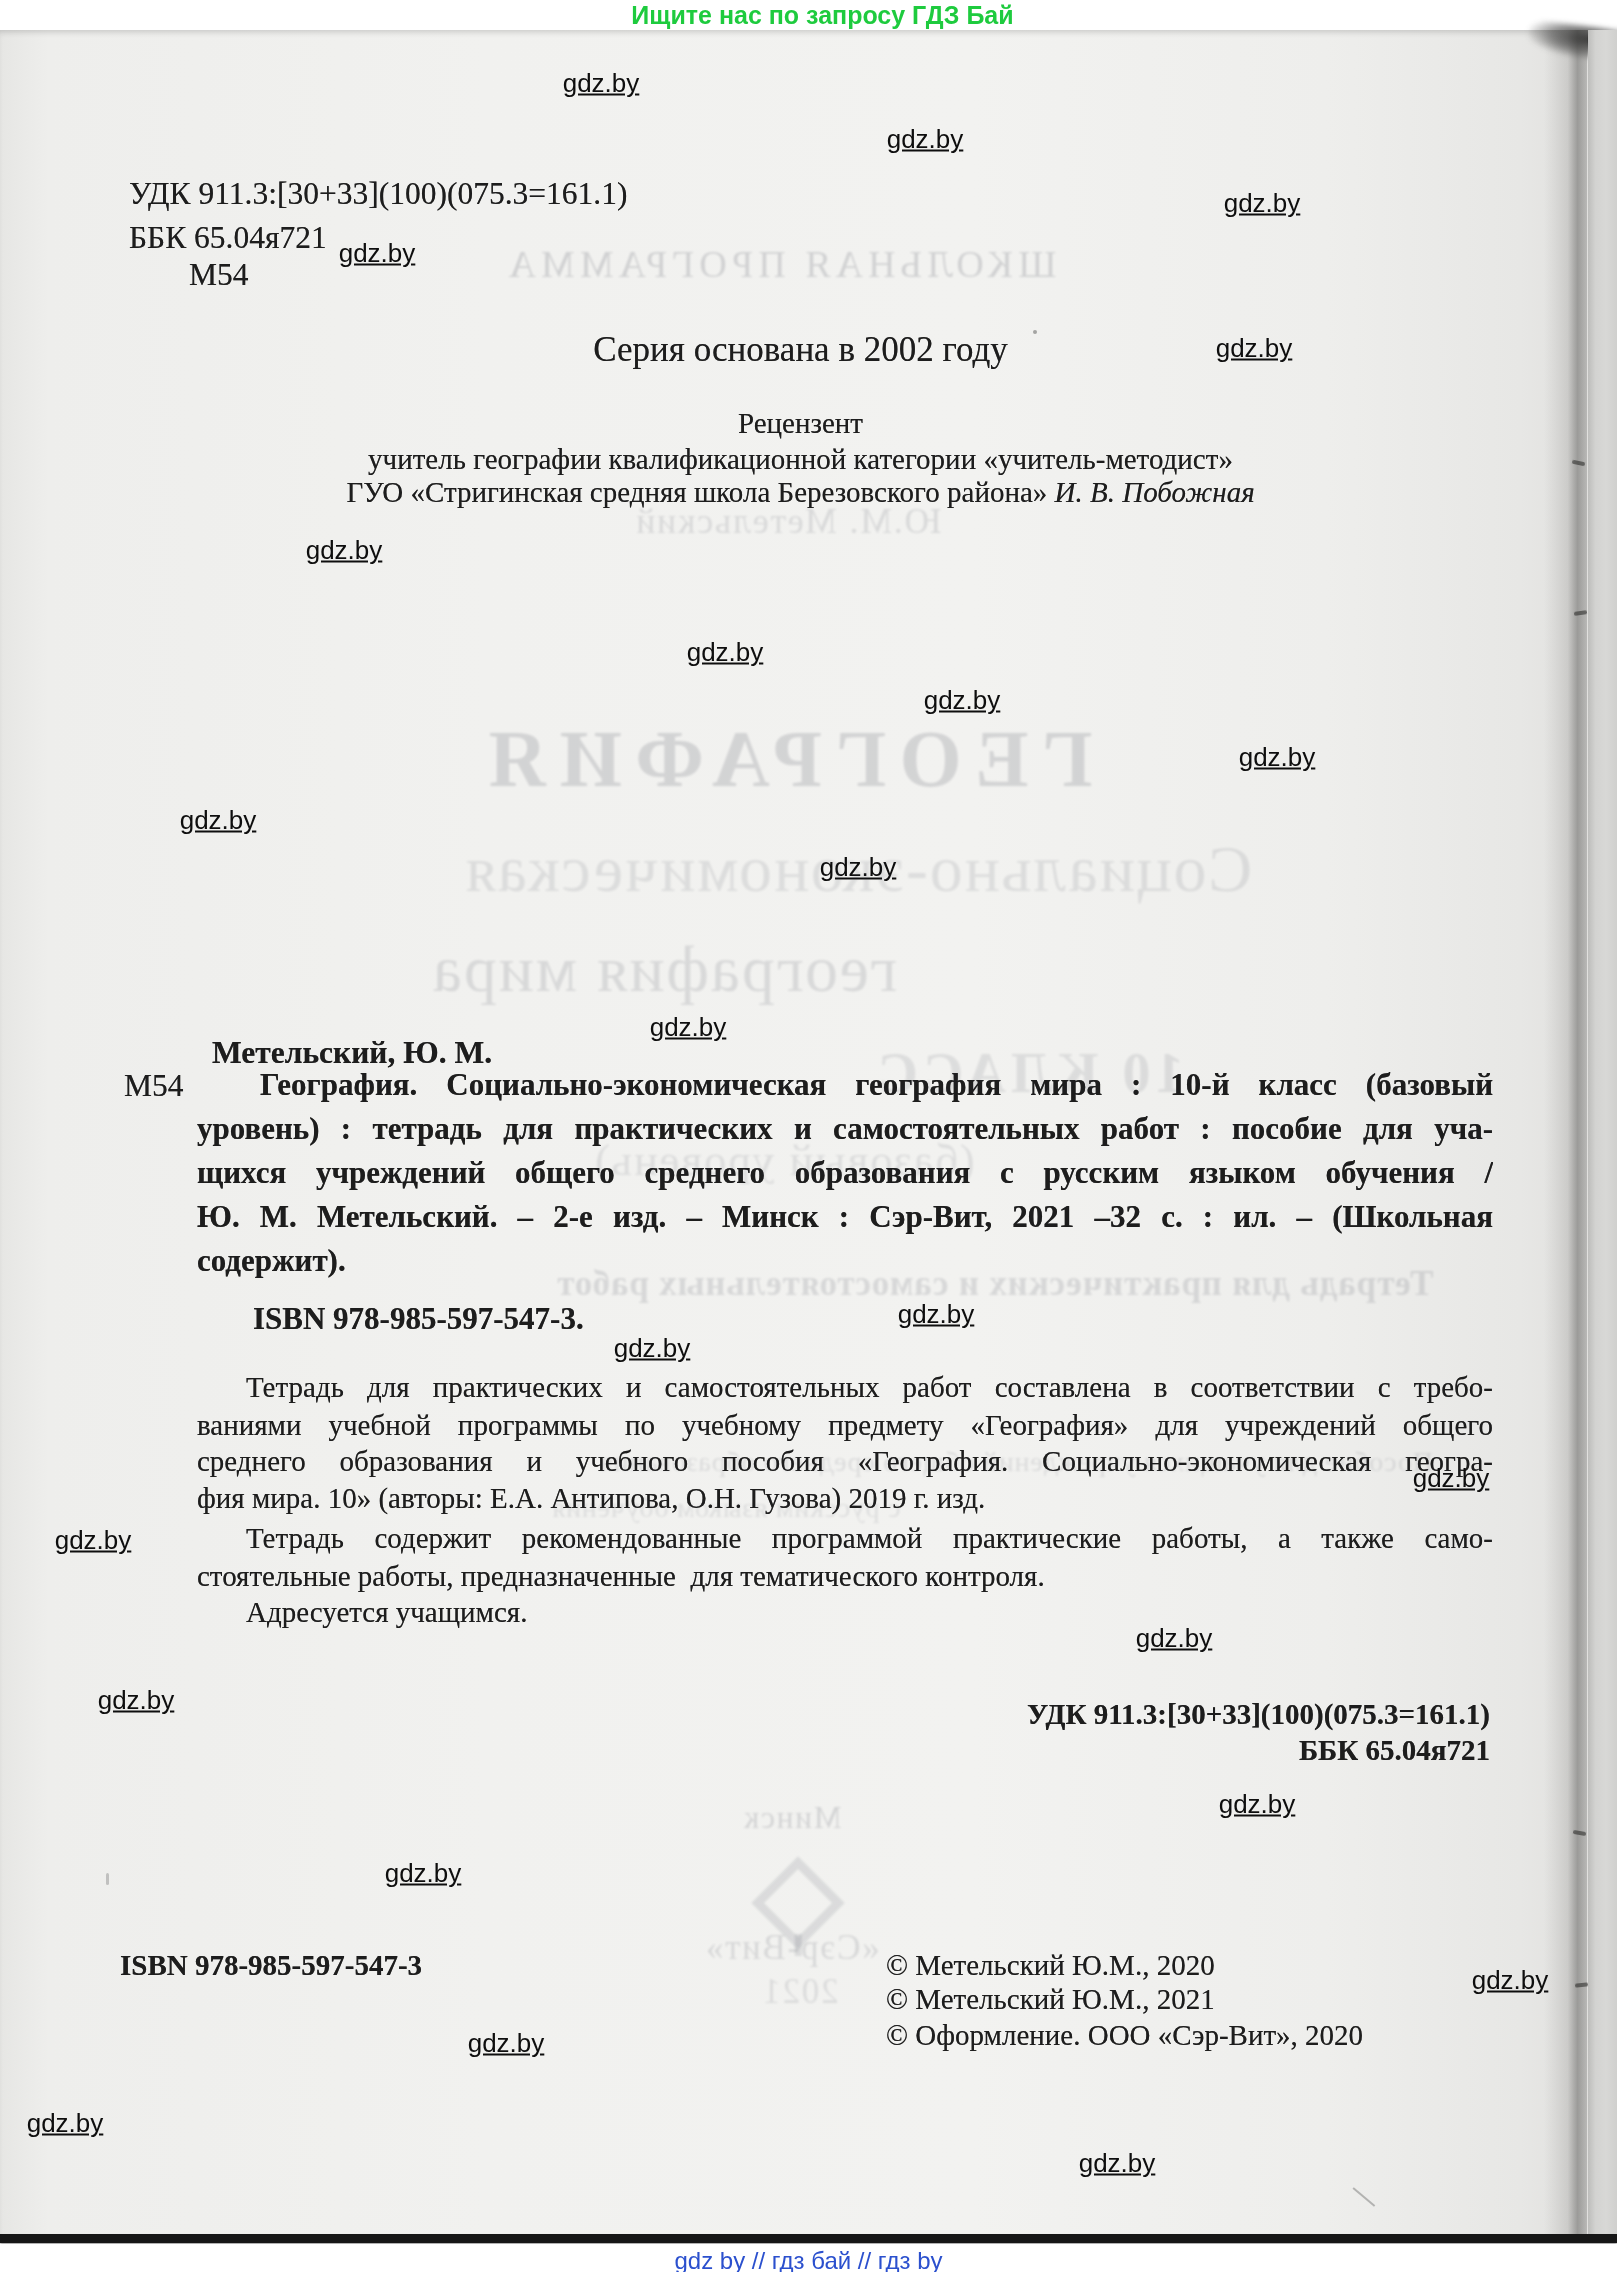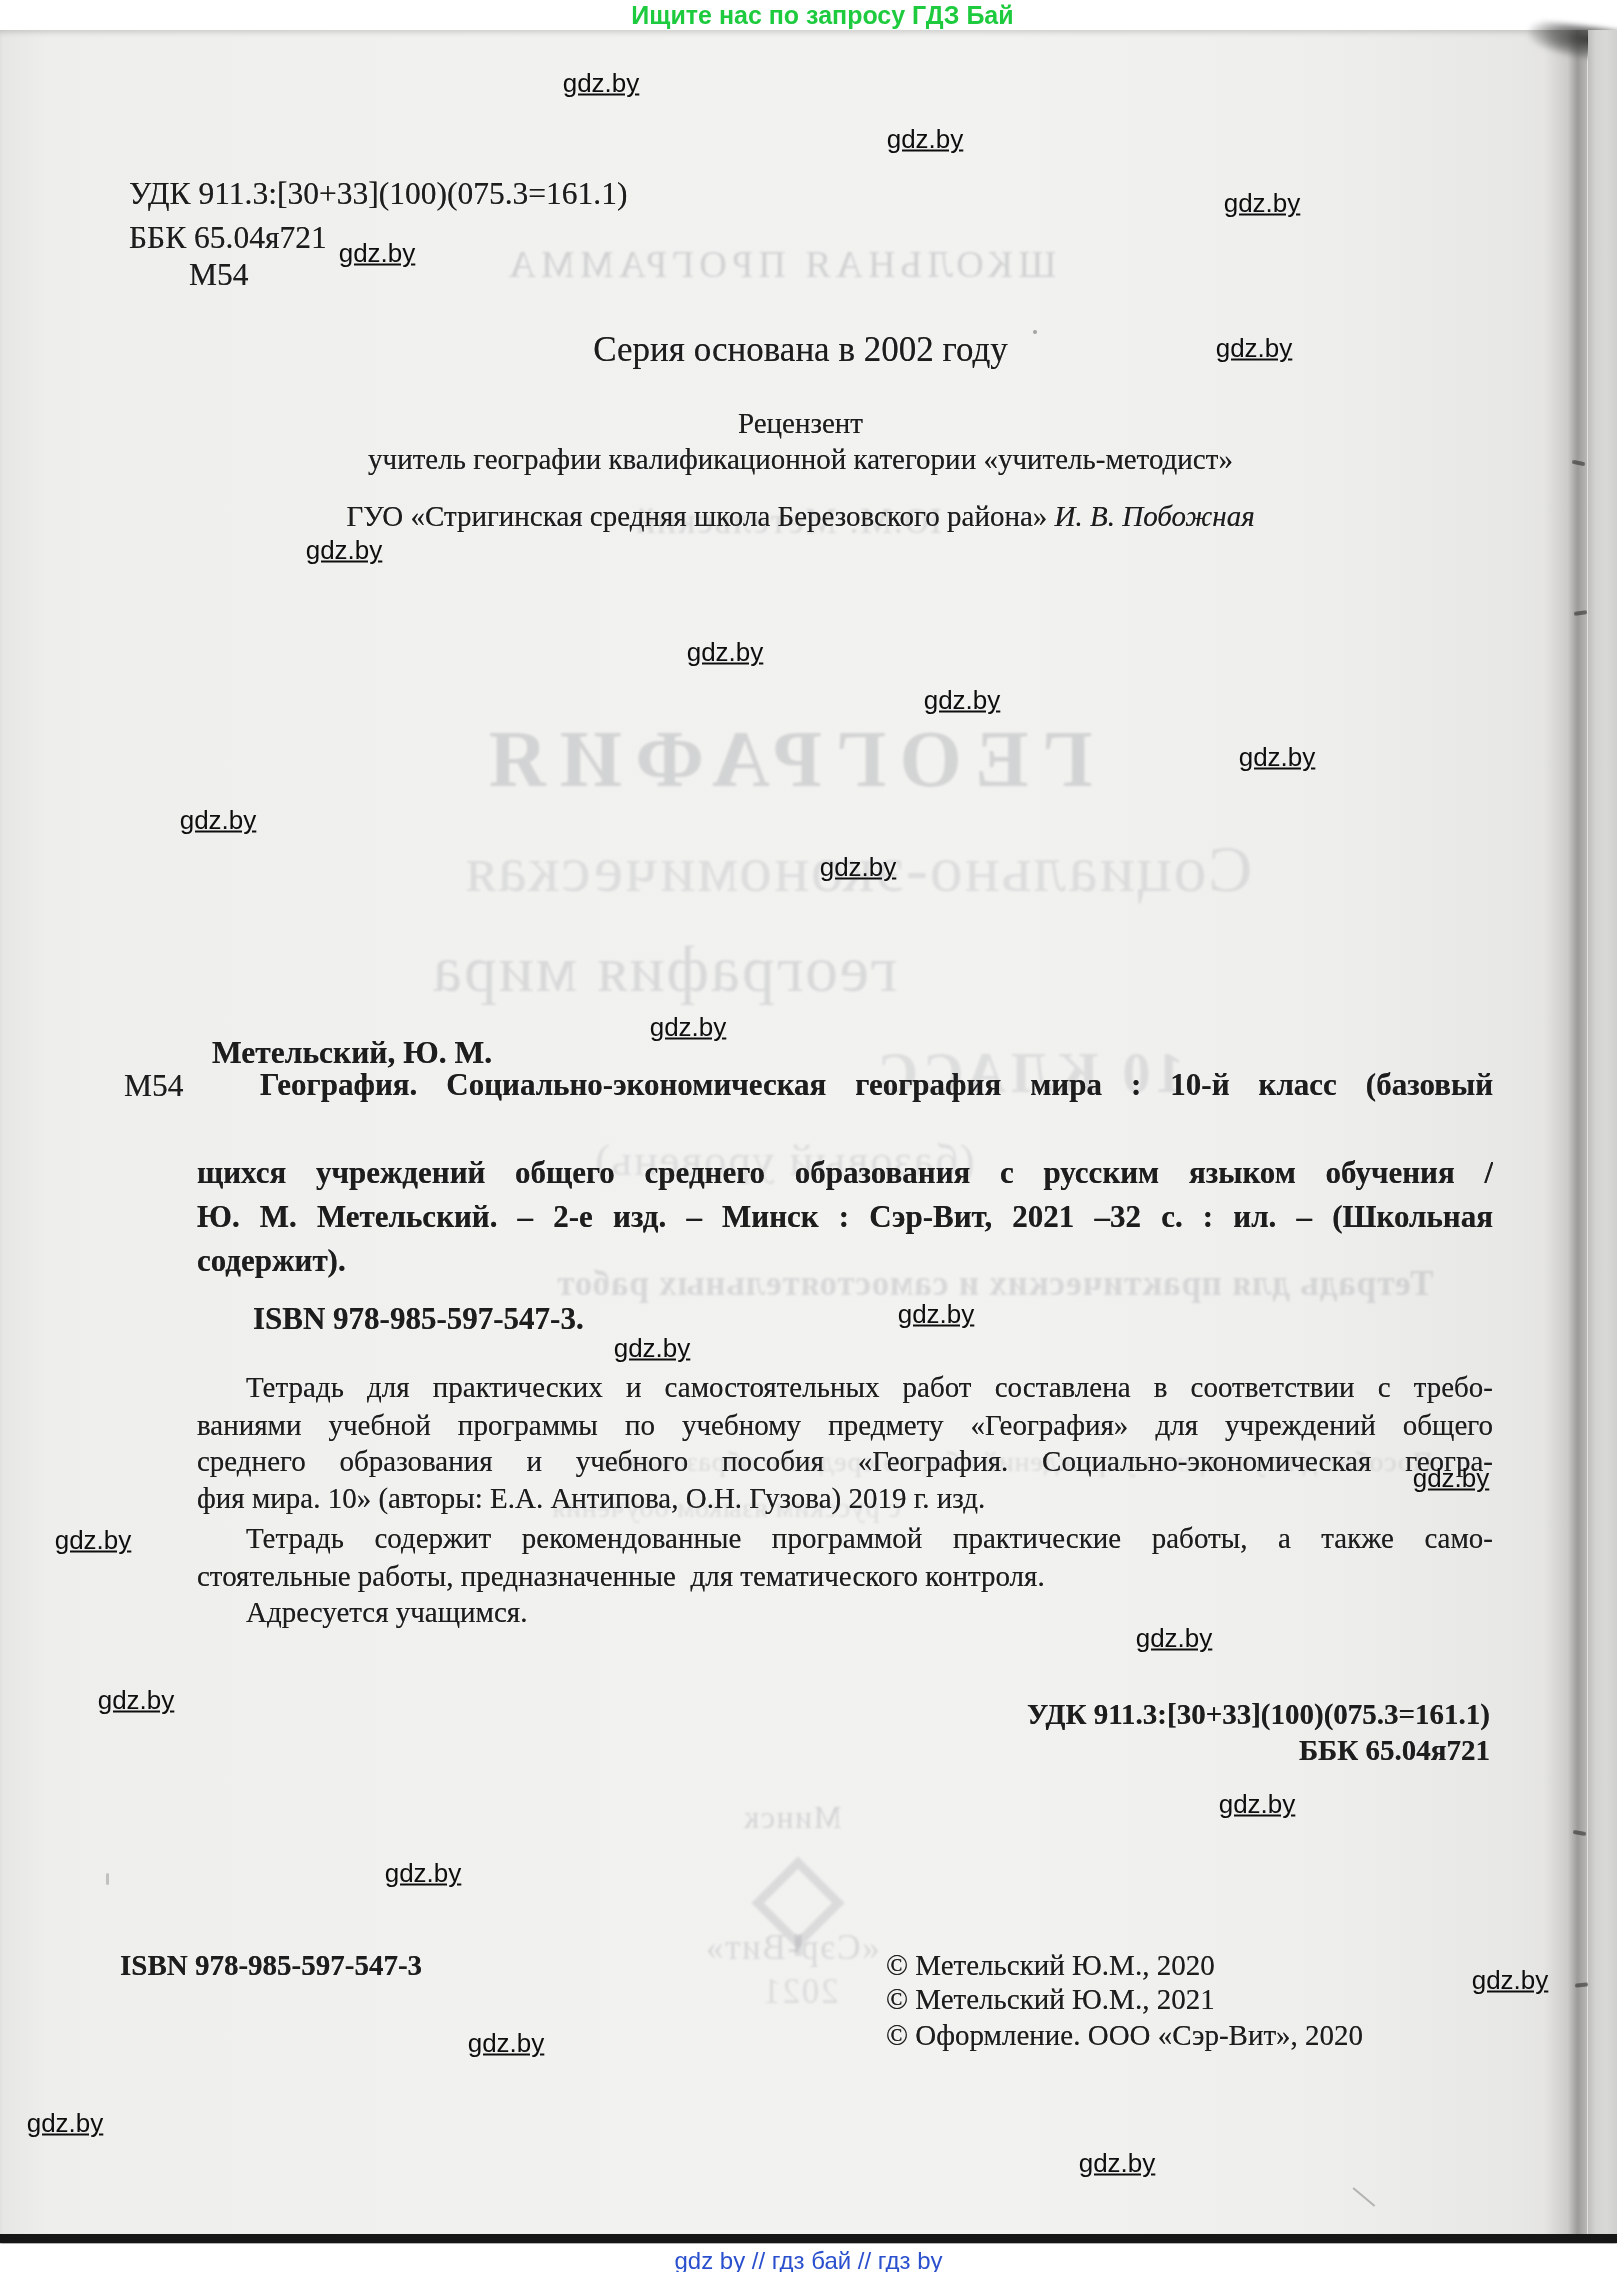--- a/index.html
+++ b/index.html
@@ -63,25 +63,26 @@
   <div class="page">
 
     <div class="line fs38" style="left:129px;top:145px;">УДК 911.3:[30+33](100)(075.3=161.1)</div>
     <div class="line fs38" style="left:129px;top:189px;">ББК 65.04я721</div>
     <div class="line fs38" style="left:189px;top:226px;">М54</div>
 
     <div class="line fs42 center" style="left:0;top:299px;width:1601px;">Серия основана в 2002 году</div>
 
     <div class="line fs35 center" style="left:0;top:376px;width:1601px;">Рецензент</div>
     <div class="line fs35 center" style="left:0;top:412px;width:1601px;">учитель географии квалификационной категории «учитель-методист»</div>
-    <div class="line fs35 center" style="left:0;top:445px;width:1601px;margin-top:24px;"><span>ГУО «Стригинская средняя школа Березовского района»</span><span class="i"> И. В. Побожная</span></div>
+    <div class="line fs35 center" style="left:0;top:445px;width:1601px;"><span>ГУО «Стригинская средняя школа Березовского района»</span><span class="i"> И. В. Побожная</span></div>
 
     <div class="line fs38 b" style="left:212px;top:1004px;">Метельский, Ю. М.</div>
     <div class="line fs38" style="left:124px;top:1037px;">М54</div>
     <div class="line fs37 just" style="left:260px;top:1037px;width:1233px;">География. Социально-экономическая география мира : 10-й класс (базовый</div>
+    <div class="line fs37 just" style="left:197px;top:1081px;width:1296px;">уровень) : тетрадь для  практических и самостоятельных работ : пособие для уча-</div>
     <div class="line fs37 just" style="left:197px;top:1125px;width:1296px;">щихся учреждений общего среднего образования с русским языком обучения /</div>
     <div class="line fs37 just" style="left:197px;top:1169px;width:1296px;">Ю. М. Метельский. – 2-е изд. – Минск : Сэр-Вит, 2021 –32 с. : ил. – (Школьная</div>
     <div class="line fs37" style="left:197px;top:1213px;">содержит).</div>
     <div class="line fs37" style="left:253px;top:1271px;">ISBN 978-985-597-547-3.</div>
 
     <div class="line fs35 just" style="left:246px;top:1340px;width:1247px;">Тетрадь для практических и самостоятельных работ составлена в соответствии с требо-</div>
     <div class="line fs35 just" style="left:197px;top:1378px;width:1296px;">ваниями учебной программы по учебному предмету «География» для учреждений общего</div>
     <div class="line fs35 just" style="left:197px;top:1414px;width:1296px;">среднего образования и учебного пособия «География. Социально-экономическая геогра-</div>
     <div class="line fs35" style="left:197px;top:1451px;">фия мира. 10» (авторы: Е.А. Антипова, О.Н. Гузова) 2019 г. изд.</div>
     <div class="line fs35 just" style="left:246px;top:1491px;width:1247px;">Тетрадь содержит рекомендованные программой практические работы, а также само-</div>

